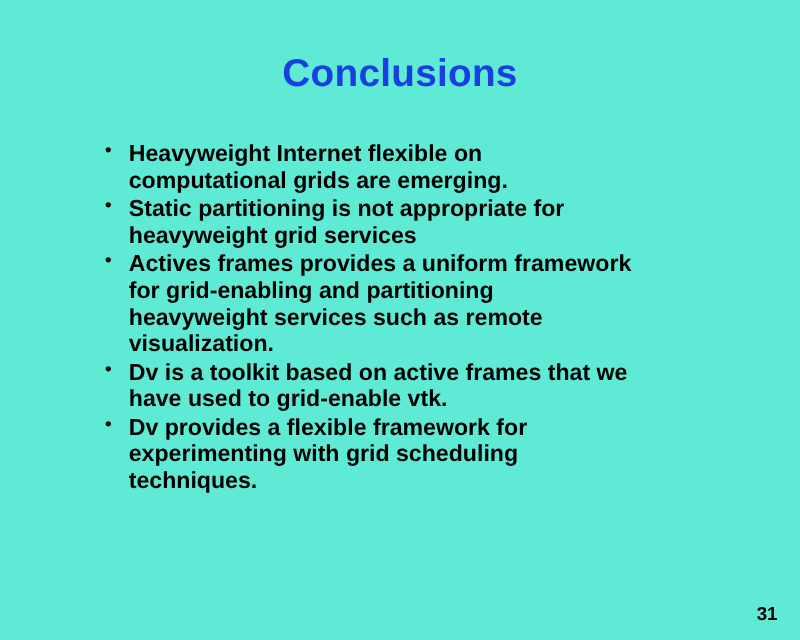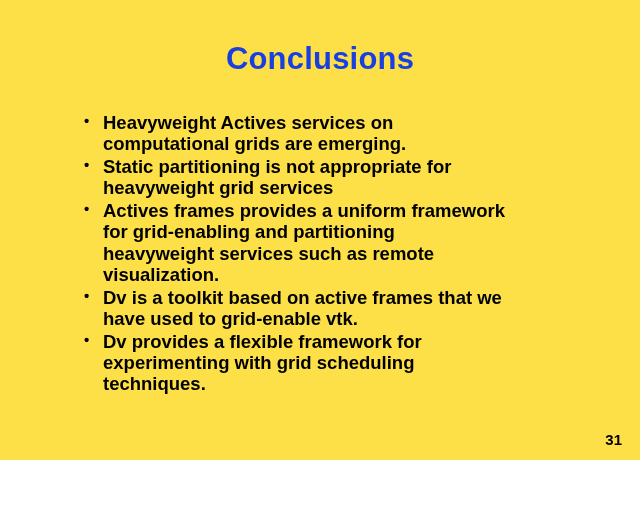--- a/index.html
+++ b/index.html
@@ -12,22 +12,22 @@
     background: #ffffff;
     font-family: "Liberation Sans", sans-serif;
     overflow: hidden;
     position: relative;
   }
   .slide {
     position: absolute;
     left: 0;
     top: 0;
     width: 640px;
-    height: 460px;
-    background: #fde047;
+    height: 512px;
+    background: #5eead4;
   }
   .slide-title {
     position: absolute;
     left: 0;
     top: 41px;
     width: 640px;
     text-align: center;
     font-size: 31px;
     font-weight: bold;
     color: #1a3fe0;
@@ -74,21 +74,21 @@
 <body>
 
 <div class="slide">
 
   <div class="slide-title">Conclusions</div>
 
   <div class="bullet-list">
 
     <div class="bullet-item">
       <span class="bullet-marker">•</span>
-      <span class="bullet-text">Heavyweight Actives services on
+      <span class="bullet-text">Heavyweight Internet flexible on
 computational grids are emerging.</span>
     </div>
 
     <div class="bullet-item">
       <span class="bullet-marker">•</span>
       <span class="bullet-text">Static partitioning is not appropriate for
 heavyweight grid services</span>
     </div>
 
     <div class="bullet-item">

